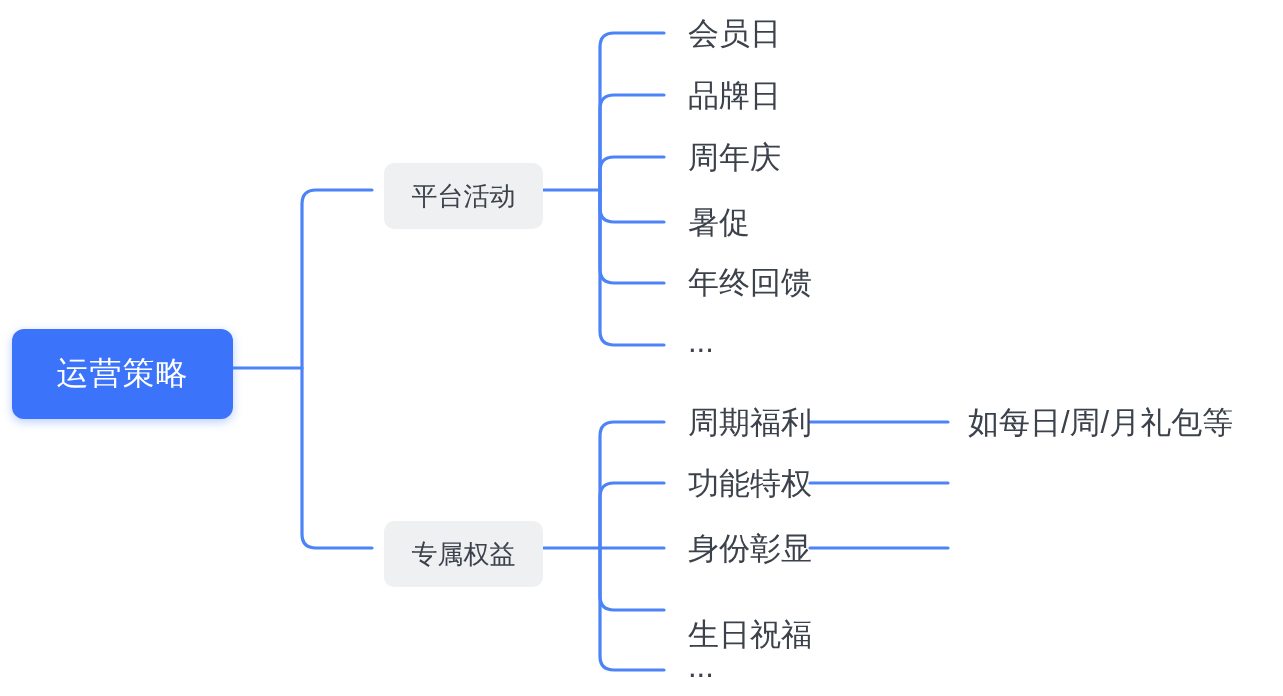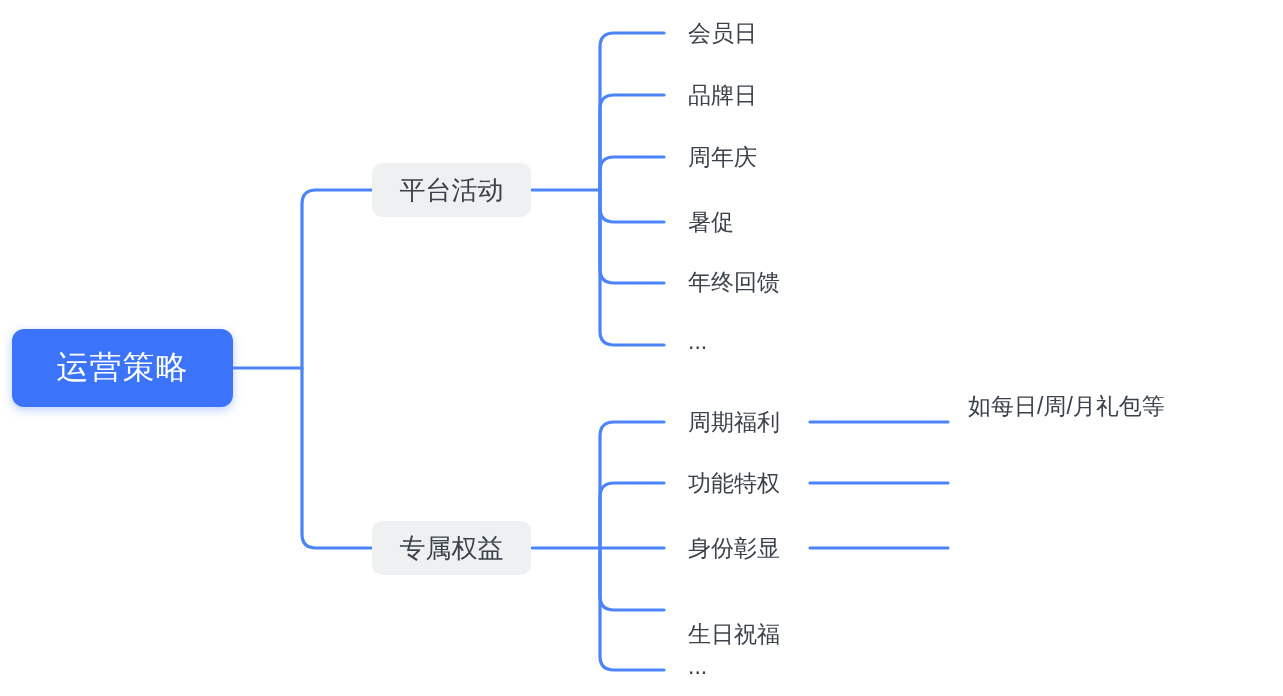--- a/index.html
+++ b/index.html
@@ -38,43 +38,43 @@
     position:absolute;
     display:flex;
     align-items:center;
     justify-content:center;
     box-sizing:border-box;
     white-space:nowrap;
     cursor:default;
   }
   .node-root{
     left:12px;top:329px;
-    width:221px;height:78px;
+    width:221px;height:90px;
     background:var(--accent-blue);
     color:var(--text-white);
     border-radius:12px;
     font-size:32px;
     letter-spacing:1px;
     box-shadow:0 3px 10px rgba(59,116,250,0.35);
   }
   .node-branch{
-    left:372px;
-    width:159px;height:54px;
+    left:384px;
+    width:159px;height:66px;
     background:var(--node-gray);
     color:var(--text-dark);
     border-radius:10px;
     font-size:26px;
   }
   .node-branch.platform{top:163px;}
   .node-branch.benefit{top:521px;font-family:Liberation Serif, serif;}
   .node-leaf, .node-note{
     position:absolute;
     transform:translateY(-50%);
     color:var(--text-dark);
-    font-size:23px;
+    font-size:31px;
     line-height:1;
     white-space:nowrap;
   }
   .node-leaf{left:688px;}
   .node-note{left:968px;}
 </style>
 </head>
 <body>
 
 <div class="canvas">
@@ -117,15 +117,15 @@
   <div class="node-leaf" style="top:222px">暑促</div>
   <div class="node-leaf" style="top:282px">年终回馈</div>
   <div class="node-leaf" style="top:341px">...</div>
 
   <div class="node-leaf" style="top:422px">周期福利</div>
   <div class="node-leaf" style="top:483px">功能特权</div>
   <div class="node-leaf" style="top:548px">身份彰显</div>
   <div class="node-leaf" style="top:634px">生日祝福</div>
   <div class="node-leaf" style="top:666px">...</div>
 
-  <div class="node-note" style="top:406px">如每日/周/月礼包等</div>
+  <div class="node-note" style="top:422px">如每日/周/月礼包等</div>
 
 </div>
 
 </body></html>

